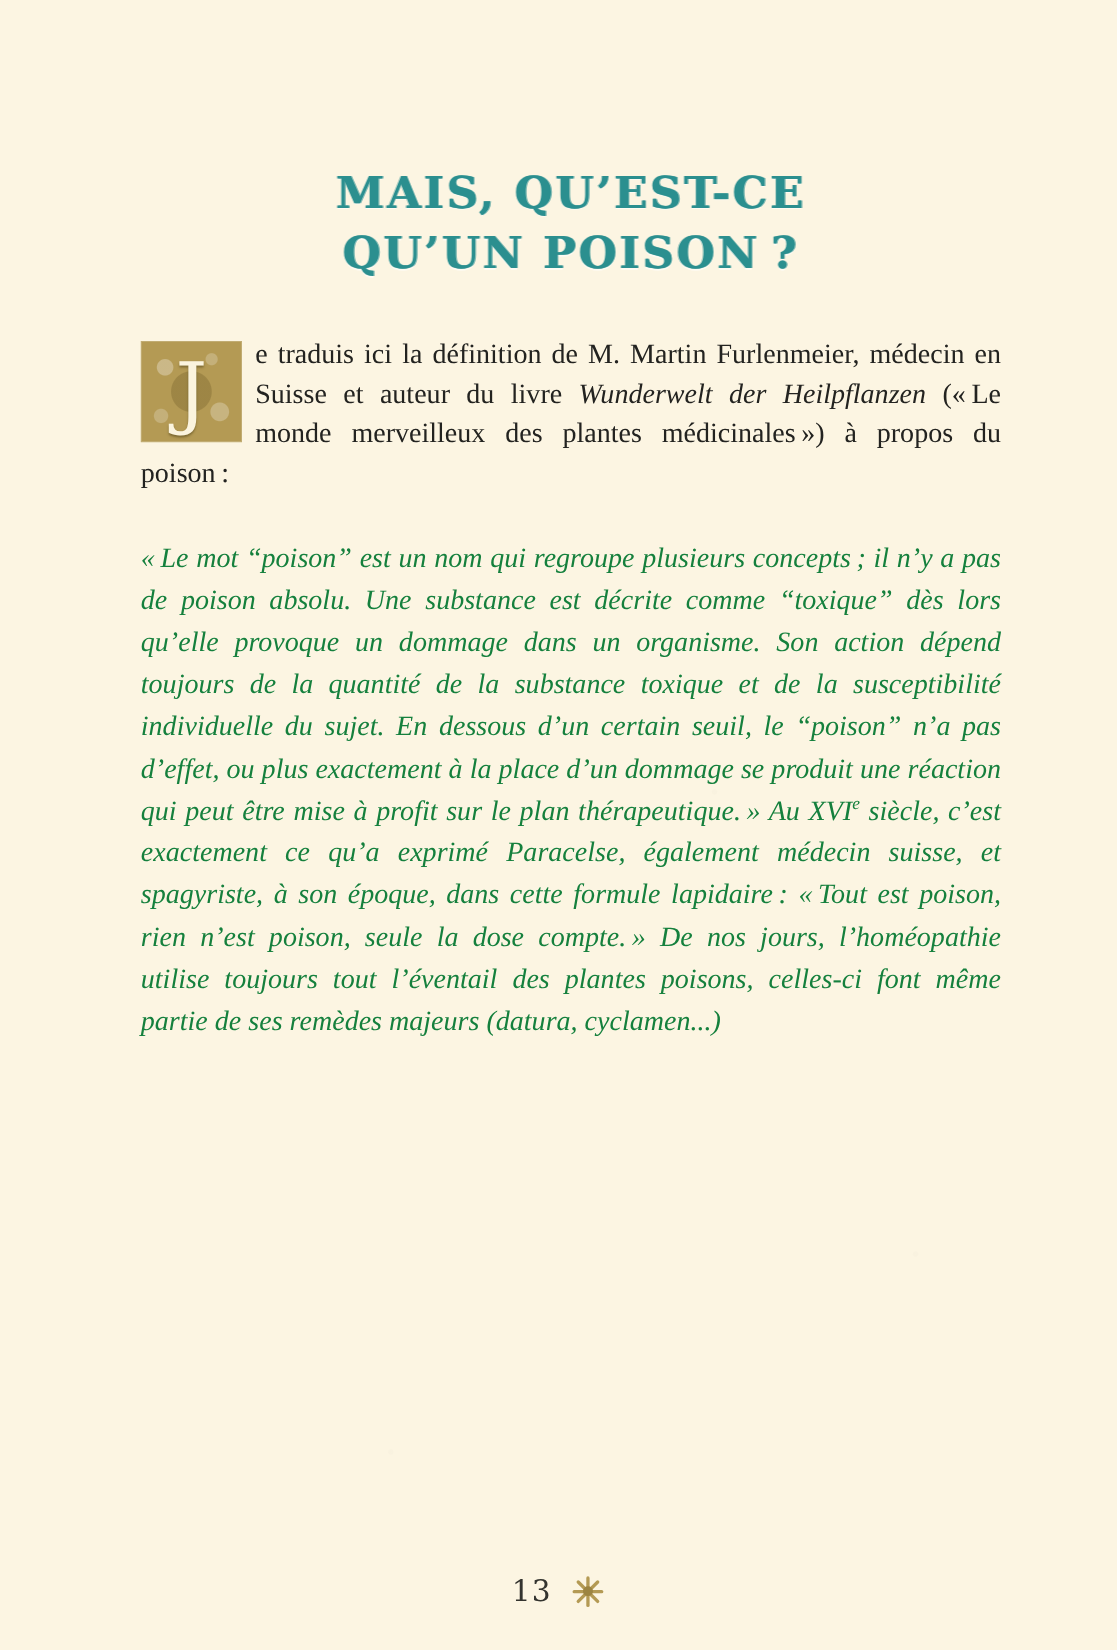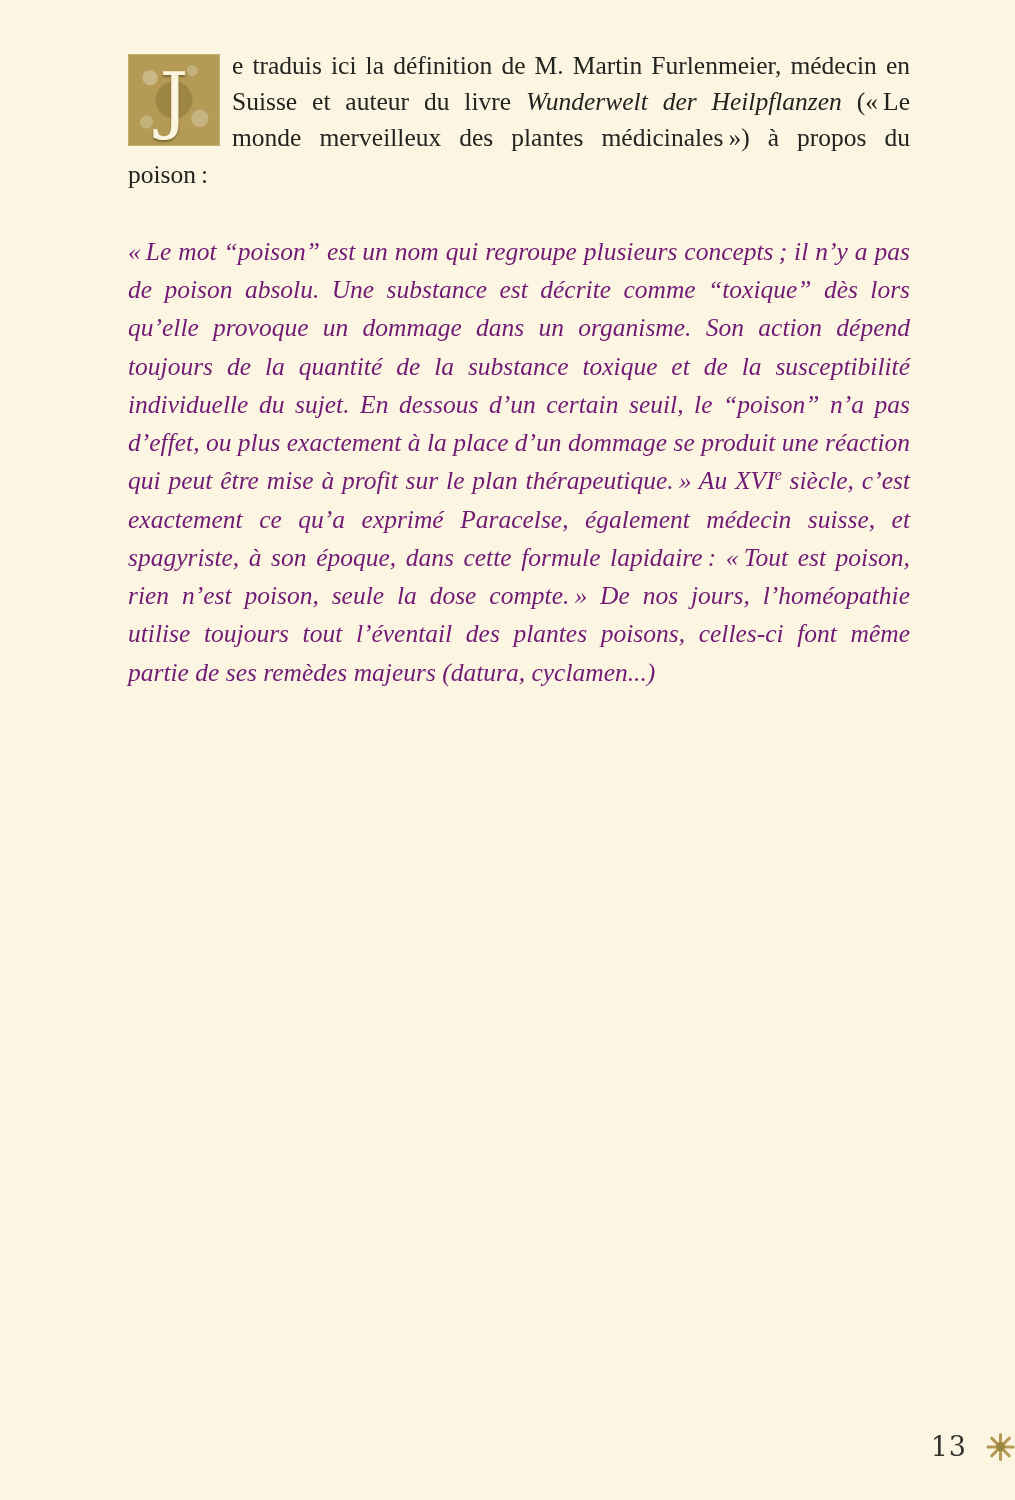--- a/index.html
+++ b/index.html
@@ -106,38 +106,38 @@
   .intro em {
   }
 
   
   .quote {
     margin-top: 40px;
     font-size: 25.5px;
     line-height: 1.5;
     font-style: italic;
     text-align: justify;
-    color: #701a75;
+    color: #15803d;
     text-indent: 0;
   }
   .quote sup {
     font-size: 0.62em;
     vertical-align: super;
     font-style: italic;
   }
 
   
   .footer {
     position: absolute;
     left: 0;
     right: 0;
     bottom: 38px;
     display: flex;
     align-items: center;
-    justify-content: flex-end;
+    justify-content: center;
     gap: 18px;
   }
   .folio {
     font-family: "DejaVu Serif", serif;
     font-size: 27px;
     color: #34342f;
     letter-spacing: 1px;
   }
   .asterisk-orn {
     width: 30px;
@@ -165,20 +165,24 @@
   }
 </style>
 </head>
 <body>
 
 <div class="page">
   <div class="paper-texture"></div>
 
   <div class="content">
 
+    <div class="title-block">
+      <div class="title-line">Mais, qu’est-ce</div>
+      <div class="title-line second">qu’un poison ?</div>
+    </div>
 
     <p class="intro">
       <span class="dropcap">
         <span class="ornament"></span>
         <span class="letter">J</span>
       </span>
       <span>e traduis ici la définition de M. Martin Furlenmeier, médecin en Suisse et auteur du livre </span>
       <em>Wunderwelt der Heilpflanzen</em>
       <span> (« Le monde merveilleux des plantes médicinales ») à propos du poison :</span>
     </p>

